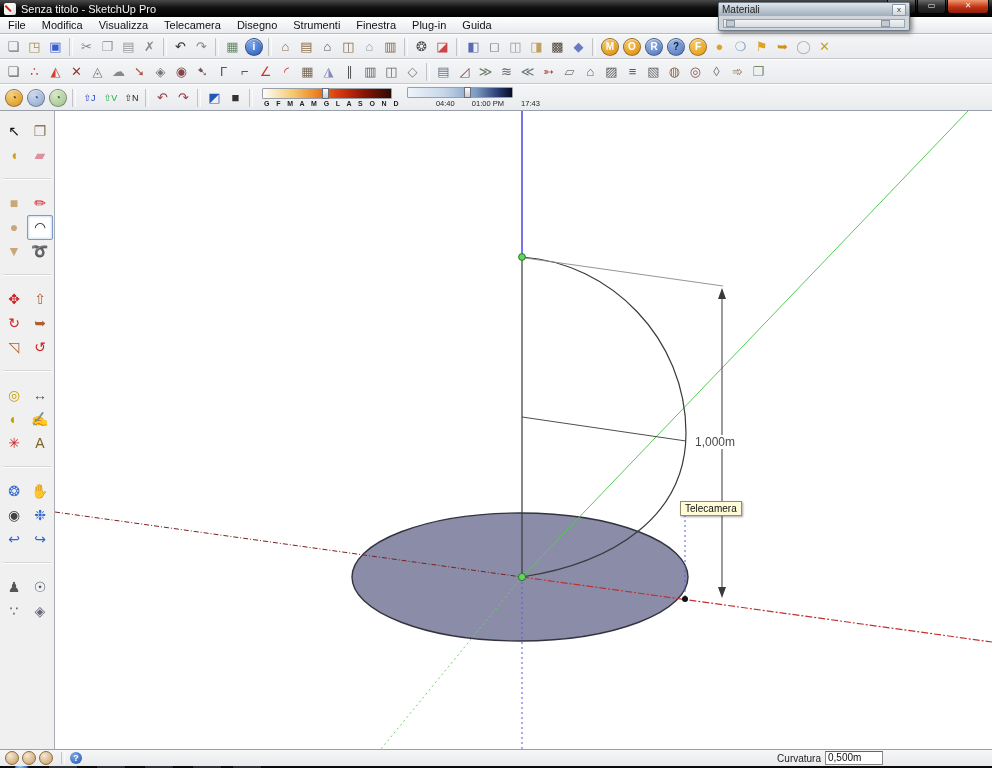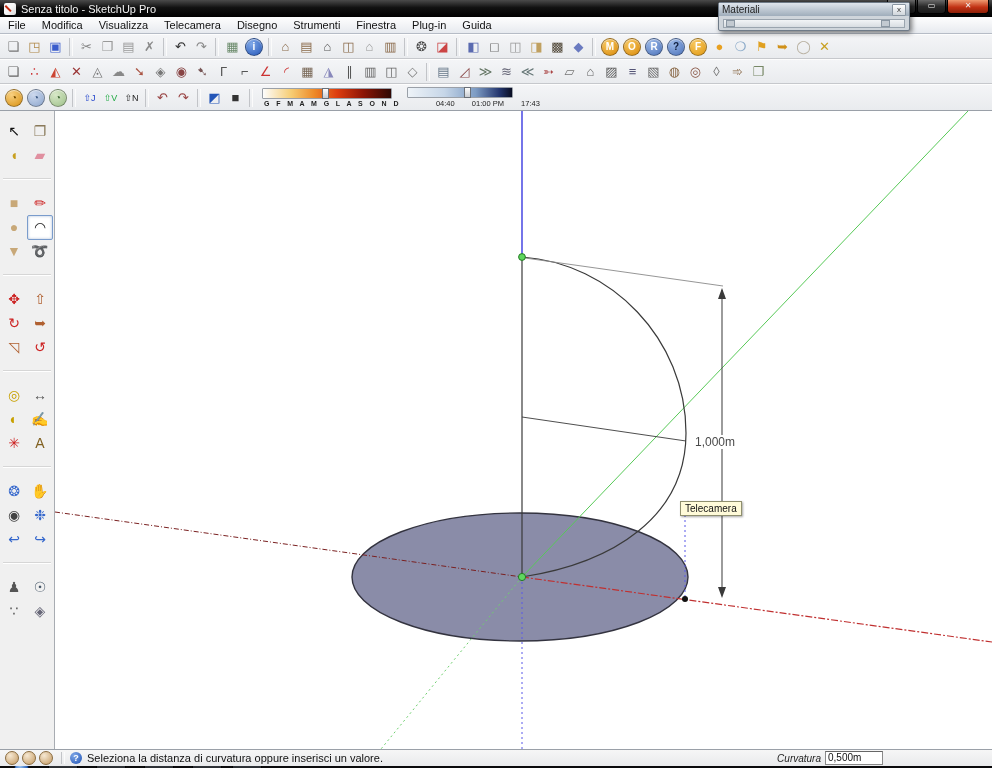--- a/index.html
+++ b/index.html
@@ -54,21 +54,21 @@
   .materials-body{height:14px;display:flex;align-items:center;padding:0 4px;}
   .mat-track{position:relative;flex:1;height:7px;border:1px solid #9aa4ae;background:linear-gradient(#f2f4f6,#d8dde2);}
   .mat-thumb{position:absolute;top:0;width:7px;height:5px;background:#c3cad1;border:1px solid #8a96a2;}
 
   
   .statusbar{height:16px;border-top:1px solid #9aa0a8;background:linear-gradient(#f6f6f6,#e9eaec);display:flex;align-items:center;padding:0 5px;font-size:11px;color:#111;position:relative;}
   .status-badge{width:12px;height:12px;border-radius:50%;background:radial-gradient(circle at 35% 30%,#f6e8d2,#c49a62);border:1px solid #8a6c40;margin-right:3px;flex:0 0 auto;}
   .sb-sep{width:2px;height:12px;border-left:1px solid #c2c4c8;border-right:1px solid #fbfbfb;margin:0 5px;}
   .help-icon{width:12px;height:12px;border-radius:50%;background:radial-gradient(circle at 35% 30%,#7fa8e8,#1f52b4);color:#fff;font-weight:bold;font-size:9px;line-height:12px;text-align:center;margin-right:5px;flex:0 0 auto;}
   .vcb{margin-left:auto;margin-right:104px;display:flex;align-items:center;gap:4px;}
-  .vcb-label{font-size:10px;color:#222;font-style:italic;}
+  .vcb-label{font-size:10px;color:#222;}
   .vcb-box{width:52px;height:12px;background:#fff;border:1px solid #8a8a8a;border-top-color:#666;font-size:10px;line-height:12px;padding:0 2px;color:#111;}
   .watermark{position:absolute;right:4px;top:741px;font-size:19px;color:#8f8f8f;opacity:.85;letter-spacing:0px;z-index:50;white-space:nowrap;pointer-events:none;}
 
   
   .taskbar{height:6px;background:#0a0a0c;position:relative;overflow:hidden;}
   .start-orb{position:absolute;left:14px;top:-5px;width:13px;height:13px;border-radius:50%;background:radial-gradient(circle at 40% 30%,#9cc4f0,#2860b8 60%,#123468);border:1px solid #0a1c3a;}
   .task-btn{position:absolute;top:-3px;width:28px;height:9px;background:linear-gradient(#3a3e44,#15171a);border:1px solid #000;border-radius:1px;}
 </style>
 </head>
 <body>
@@ -314,21 +314,20 @@
       <span class="sc-tooltip">Telecamera</span>
     </div>
   </div>
 
   <div class="statusbar">
     <span class="status-badge"></span>
     <span class="status-badge"></span>
     <span class="status-badge"></span>
     <span class="sb-sep"></span>
     <span class="help-icon">?</span>
-    <span>Seleziona la distanza di curvatura oppure inserisci un valore.</span>
     <span class="vcb">
       <span class="vcb-label">Curvatura</span>
       <span class="vcb-box">0,500m</span>
     </span>
   </div>
 
   <div class="taskbar">
     <span class="start-orb"></span>
     <span class="task-btn" style="left:48px;"></span>
     <span class="task-btn" style="left:96px;"></span>

